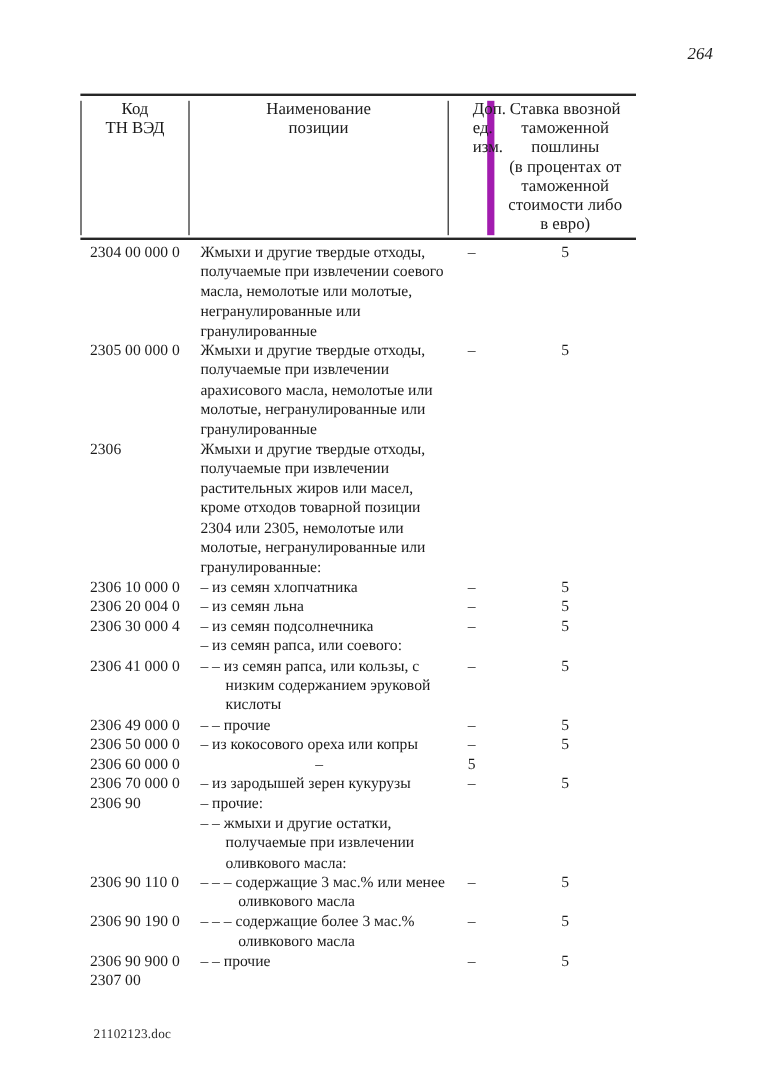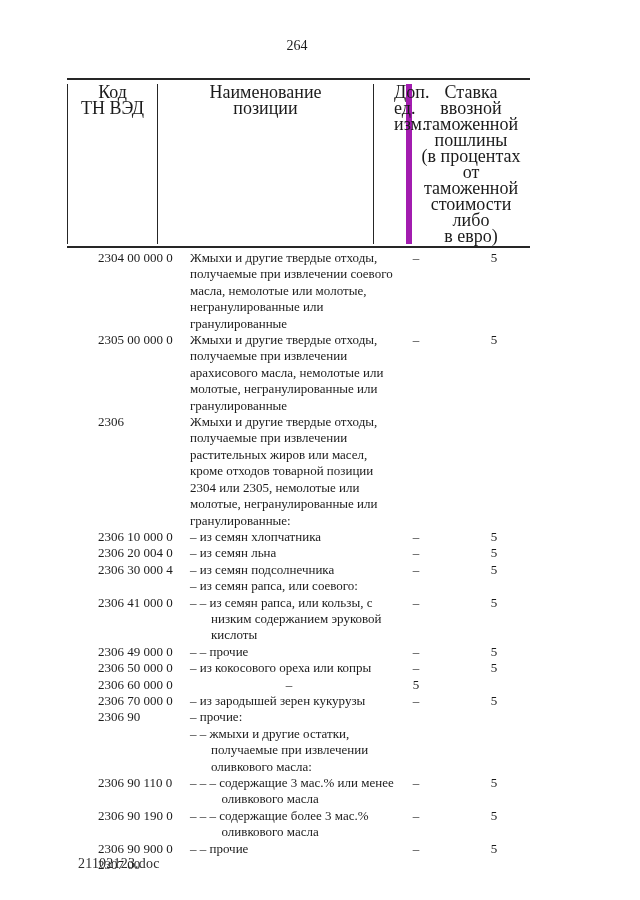--- a/index.html
+++ b/index.html
@@ -11,66 +11,66 @@
     background: #ffffff;
     font-family: "Liberation Serif", serif;
     color: #1b1b1b;
     overflow: hidden;
   }
   .page-number {
     position: absolute;
     top: 38px;
     left: 0;
     width: 594px;
-    text-align: center;
+    text-align: right;
     font-size: 14px;
     line-height: 16px;
+    font-style: italic;
   }
   .tariff-table {
     position: absolute;
     left: 67px;
     top: 78px;
     width: 463px;
   }
   .thead {
     display: grid;
     grid-template-columns: 91px 216px 38px 118px;
     border-top: 2px solid #262626;
     border-bottom: 2px solid #262626;
     padding: 4px 0 2px 0;
   }
   .th {
-    font-size: 18px;
+    font-size: 14px;
     line-height: 16px;
     text-align: center;
     white-space: pre-line;
   }
   .th.code { border-left: 1px solid #262626; border-right: 1px solid #262626; }
   .th.name { border-right: 1px solid #262626; }
   .th.unit { border-right: 6px solid #a21caf; margin-left: 20px; }
   .tbody { padding-top: 2px; }
   .row {
     display: grid;
     grid-template-columns: 91px 216px 38px 118px;
     align-items: start;
-    margin-left: 23px;
   }
   .c {
     font-size: 13px;
     line-height: 16.4px;
   }
   .c.code { padding-left: 8px; white-space: pre; }
   .c.name { white-space: pre; }
   .c.unit { text-align: center; }
   .c.rate { text-align: center; }
   .footer {
     position: absolute;
     left: 78px;
     top: 856px;
-    font-size: 14px;
+    font-size: 11px;
     letter-spacing: 0.2px;
     color: #2e2e2e;
   }
 </style>
 </head>
 <body>
 
 <div class="page">
   <div class="page-number">264</div>
 

